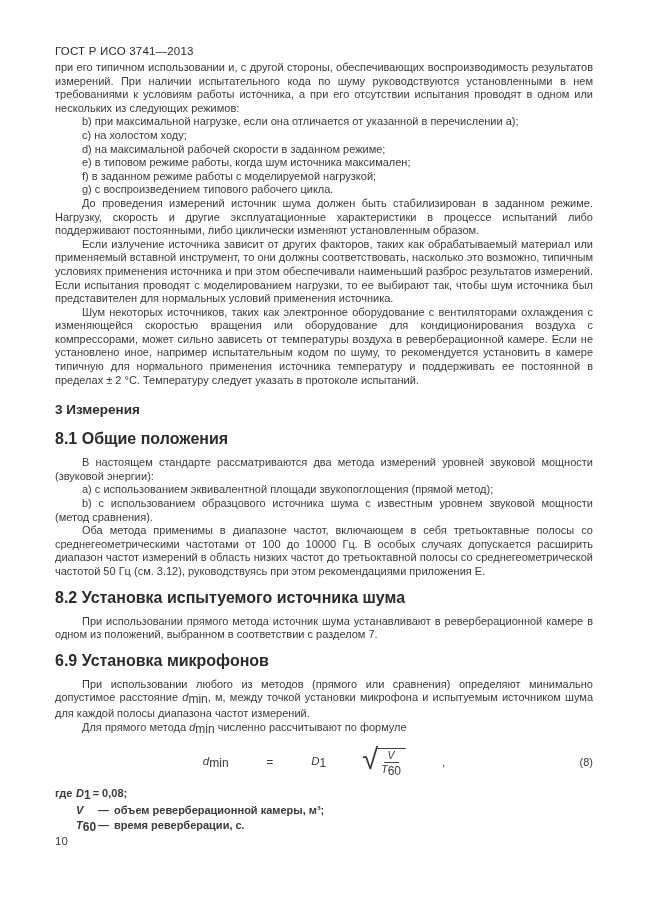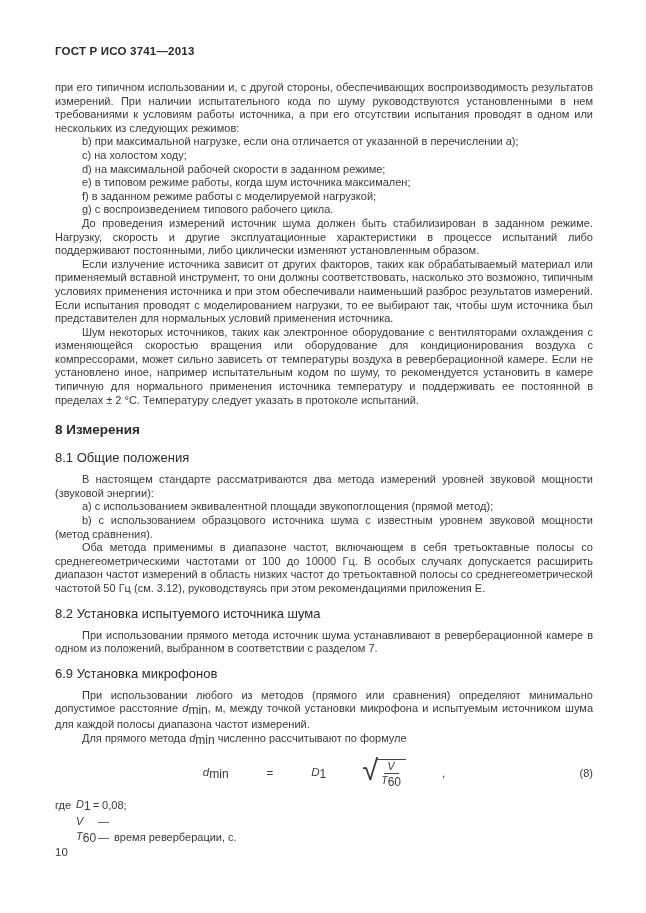--- a/index.html
+++ b/index.html
@@ -9,41 +9,41 @@
     font-family:"Liberation Sans", sans-serif;
     color:#3a3a3a;
     overflow:hidden;
   }
   .page {
     width:646px; height:913px;
     padding:45px 53px 0 55px;
     background:#fff;
   }
   .doc-header {
-    font-size:11.5px; font-weight:bold; color:#2b2b2b;
-    margin-bottom:24px;
+    font-size:11.5px; font-weight:normal; color:#2b2b2b;
+    margin-bottom:4px;
     letter-spacing:0.2px;
   }
   p.body {
     font-size:11px; line-height:13.6px;
     text-align:justify; text-indent:27px;
     hyphens:auto;
   }
   p.noindent { text-indent:0; }
   .list-item {
     font-size:11px; line-height:13.6px;
     text-align:justify; text-indent:27px;
     hyphens:auto;
   }
   h1.sec {
     font-size:13.5px; font-weight:bold; color:#2b2b2b;
     margin:15px 0 13px;
   }
   h2.subsec {
-    font-size:13px; font-weight:normal; color:#2b2b2b;
+    font-size:16px; font-weight:bold; color:#2b2b2b;
     margin:10px 0 8px;
   }
   i.var { font-style:italic; }
   sub { font-size:12px; font-style:normal; vertical-align:-2px; letter-spacing:0;margin-top:47px; }
   .formula-row {
     position:relative;
     margin:11px 0 9px;
     display:flex; justify-content:center; align-items:center;
     font-size:11.5px;
     min-height:30px;
@@ -66,21 +66,21 @@
     font-size:10.5px; line-height:11px; font-style:italic;
     border-bottom:1px solid #444; padding:0 4px 1px; text-align:center;
   }
   .frac .den { font-size:10.5px; line-height:11px; font-style:italic; padding-top:1px; }
   .formula .comma { margin-left:3px; }
   .eq-num {
     position:absolute; right:0; top:50%; transform:translateY(-50%);
     font-size:11px; font-style:normal;
   }
   .where { font-size:11px; line-height:14.8px; }
-  .where-row { display:flex; align-items:center; }
+  .where-row { display:flex; align-items:flex-start;font-weight:bold; }
   .where-lead { width:21px; flex:none; }
   .where-indent { width:21px; flex:none; }
   .where-var { width:22px; flex:none; font-style:italic; }
   .where-dash { width:16px; flex:none; }
   .where-val { margin-left:2px; }
   .page-num { font-size:11.5px; margin-top:0; color:#3a3a3a; }
 </style>
 </head>
 <body>
 
@@ -96,21 +96,21 @@
     <div class="list-item">d) на максимальной рабочей скорости в заданном режиме;</div>
     <div class="list-item">e) в типовом режиме работы, когда шум источника максимален;</div>
     <div class="list-item">f) в заданном режиме работы с моделируемой нагрузкой;</div>
     <div class="list-item">g) с воспроизведением типового рабочего цикла.</div>
   </div>
 
   <p class="body">До проведения измерений источник шума должен быть стабилизирован в заданном режиме. Нагрузку, скорость и другие эксплуатационные характеристики в процессе испытаний либо поддерживают постоянными, либо циклически изменяют установленным образом.</p>
   <p class="body">Если излучение источника зависит от других факторов, таких как обрабатываемый материал или применяемый вставной инструмент, то они должны соответствовать, насколько это возможно, типичным условиях применения источника и при этом обеспечивали наименьший разброс результатов измерений. Если испытания проводят с моделированием нагрузки, то ее выбирают так, чтобы шум источника был представителен для нормальных условий применения источника.</p>
   <p class="body">Шум некоторых источников, таких как электронное оборудование с вентиляторами охлаждения с изменяющейся скоростью вращения или оборудование для кондиционирования воздуха с компрессорами, может сильно зависеть от температуры воздуха в реверберационной камере. Если не установлено иное, например испытательным кодом по шуму, то рекомендуется установить в камере типичную для нормального применения источника температуру и поддерживать ее постоянной в пределах ± 2 °C. Температуру следует указать в протоколе испытаний.</p>
 
-  <h1 class="sec">8 Измерения</h1>
+  <h1 class="sec">3 Измерения</h1>
 
   <h2 class="subsec">8.1 Общие положения</h2>
 
   <p class="body">В настоящем стандарте рассматриваются два метода измерений уровней звуковой мощности (звуковой энергии):</p>
 
   <div>
     <div class="list-item">a) с использованием эквивалентной площади звукопоглощения (прямой метод);</div>
     <div class="list-item">b) с использованием образцового источника шума с известным уровнем звуковой мощности (метод сравнения).</div>
   </div>
 
@@ -146,20 +146,21 @@
   <div class="where">
     <div class="where-row">
       <span class="where-lead">где</span>
       <span><i class="var">D</i><sub>1</sub></span>
       <span class="where-val">= 0,08;</span>
     </div>
     <div class="where-row">
       <span class="where-indent"></span>
       <span class="where-var">V</span>
       <span class="where-dash">—</span>
+      <span>объем реверберационной камеры, м³;</span>
     </div>
     <div class="where-row">
       <span class="where-indent"></span>
       <span class="where-var"><i class="var">T</i><sub>60</sub></span>
       <span class="where-dash">—</span>
       <span>время реверберации, с.</span>
     </div>
   </div>
 
   <div class="page-num">10</div>

